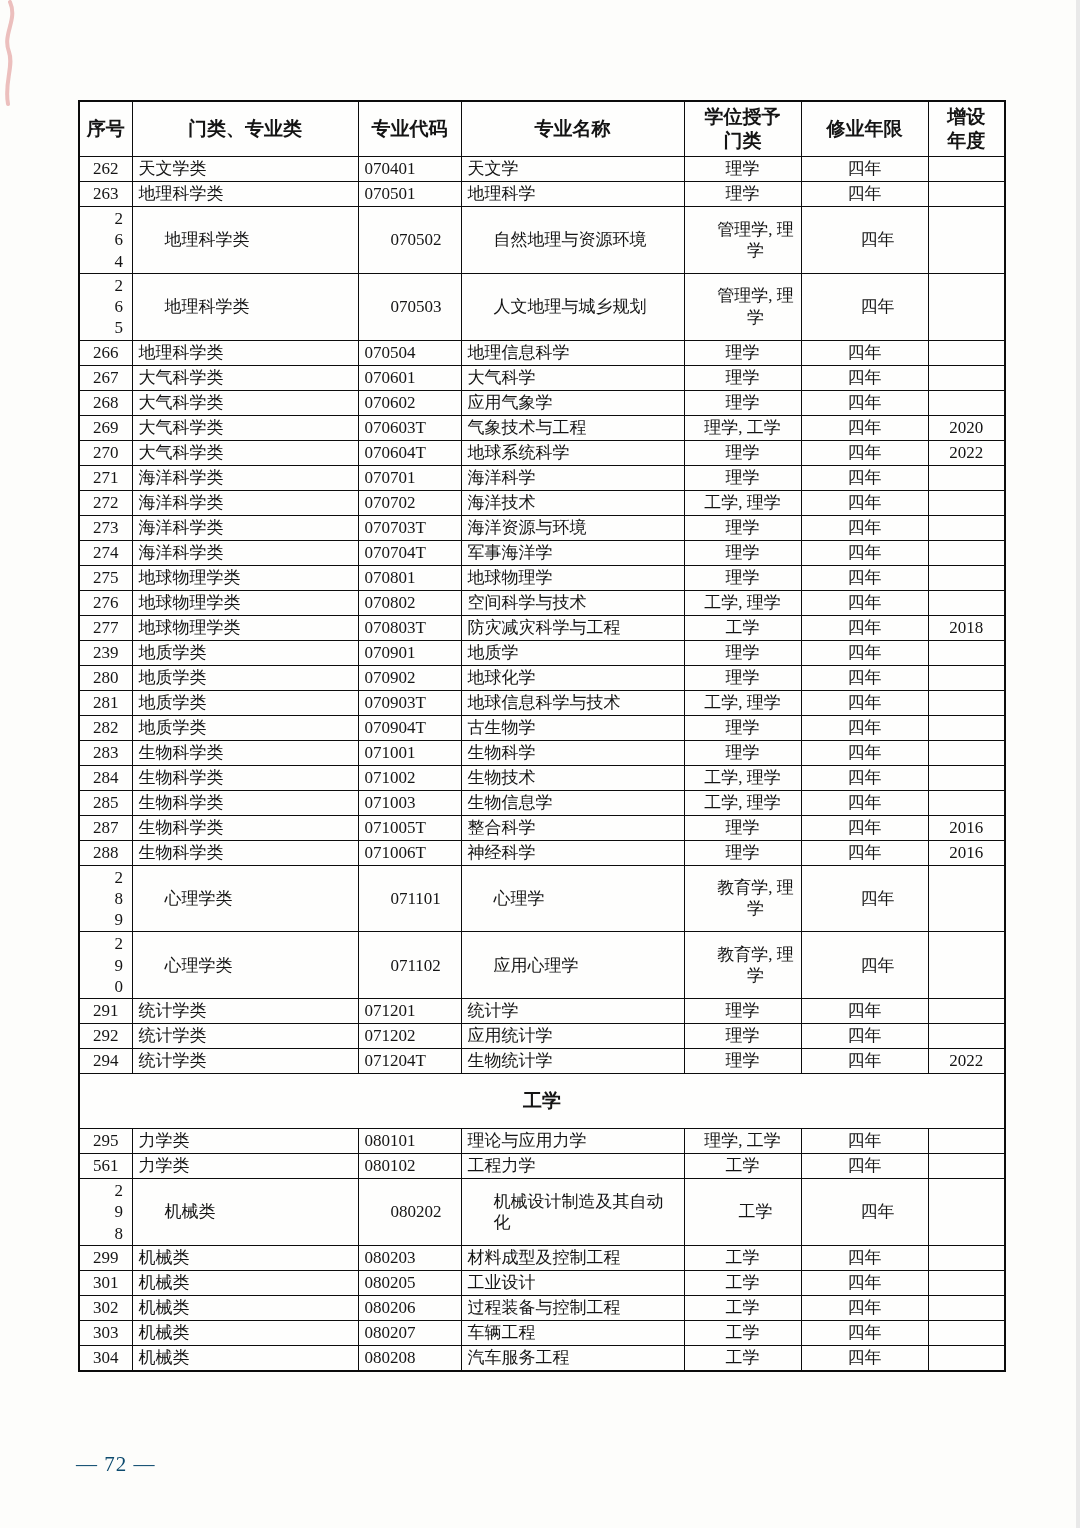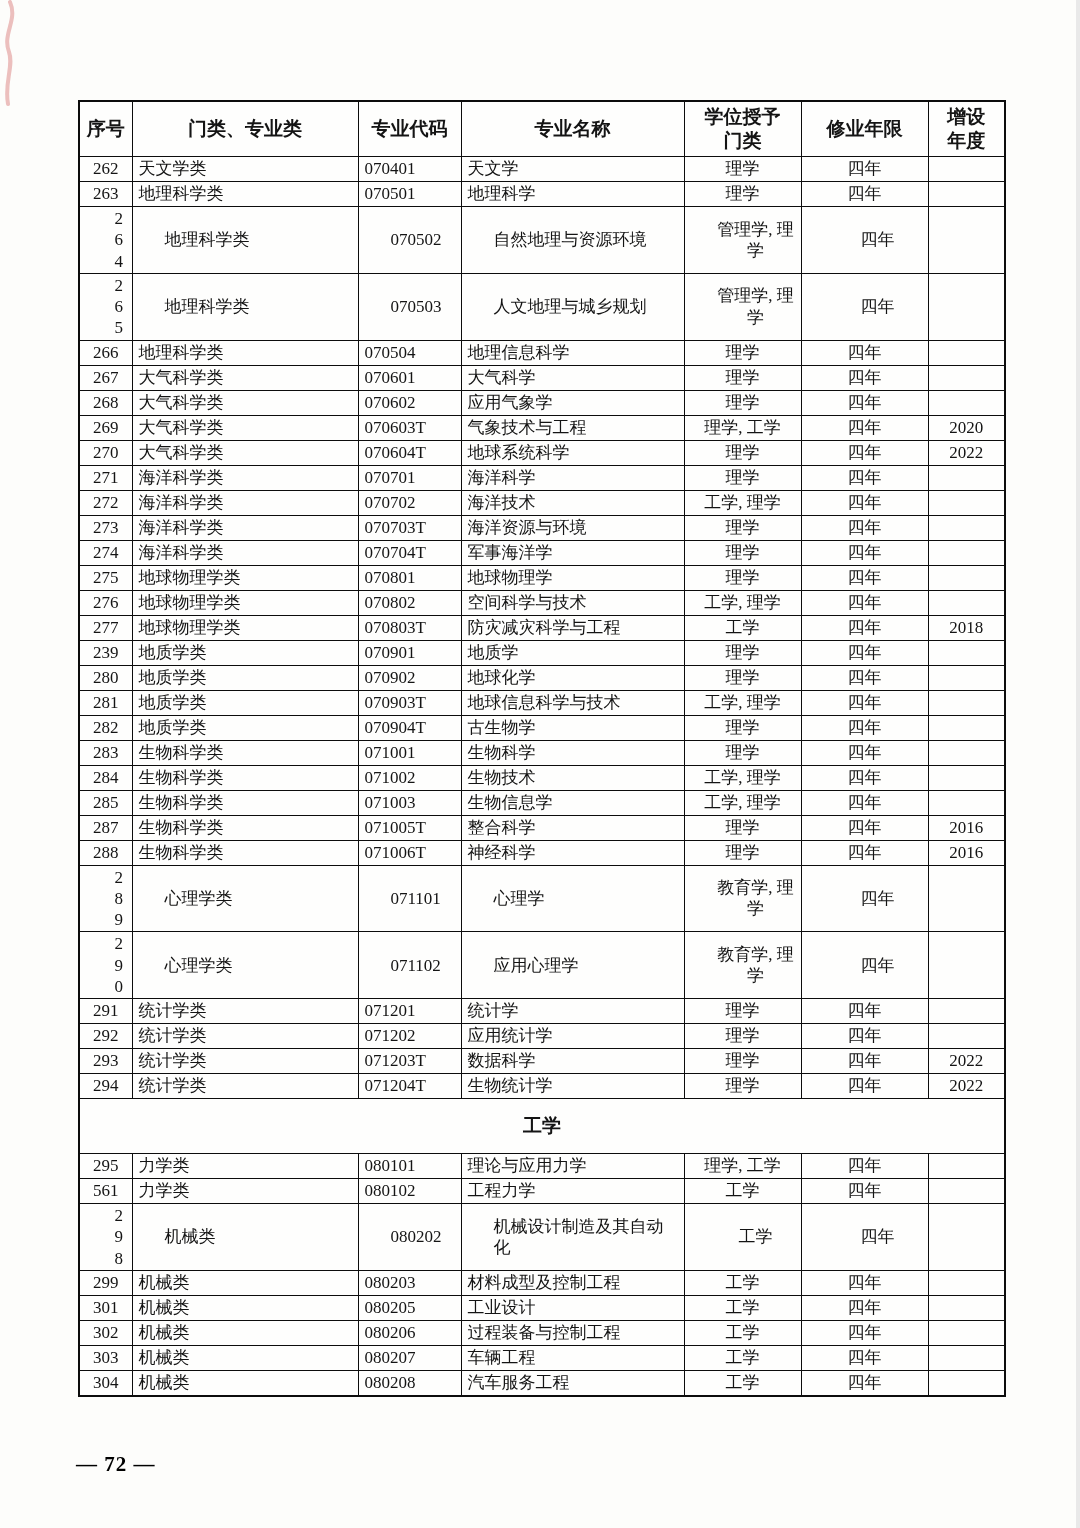--- a/index.html
+++ b/index.html
@@ -60,22 +60,21 @@
     text-align: center;
     font-weight: bold;
     font-size: 19px;
   }
   .page-number {
     position: absolute;
     left: 76px;
     top: 1452px;
     font-size: 21px;
     letter-spacing: 1px;
-    color: #000000;
-    font-weight: bold;
+    color: #0c4a6e;
   }
 </style>
 </head>
 <body>
 
 <div class="page">
 
   <svg class="red-mark" width="60" height="130" viewBox="0 0 60 130">
     <path d="M10 2 C18 20, 2 34, 9 52 C14 66, 4 82, 8 104" fill="none" stroke="rgba(204,75,75,0.35)" stroke-width="4" stroke-linecap="round"></path>
   </svg>
@@ -359,29 +358,20 @@
         <tr>
           <td class="a-center">292</td>
           <td class="a-left">统计学类</td>
           <td class="a-left">071202</td>
           <td class="a-left">应用统计学</td>
           <td class="a-center">理学</td>
           <td class="a-center">四年</td>
           <td class="a-center"></td>
         </tr>
         <tr>
-          <td class="a-center">293</td>
-          <td class="a-left">统计学类</td>
-          <td class="a-left">071203T</td>
-          <td class="a-left">数据科学</td>
-          <td class="a-center">理学</td>
-          <td class="a-center">四年</td>
-          <td class="a-center">2022</td>
-        </tr>
-        <tr>
           <td class="a-center">294</td>
           <td class="a-left">统计学类</td>
           <td class="a-left">071204T</td>
           <td class="a-left">生物统计学</td>
           <td class="a-center">理学</td>
           <td class="a-center">四年</td>
           <td class="a-center">2022</td>
         </tr>
         <tr class="section-row">
           <td colspan="7">工学</td>

